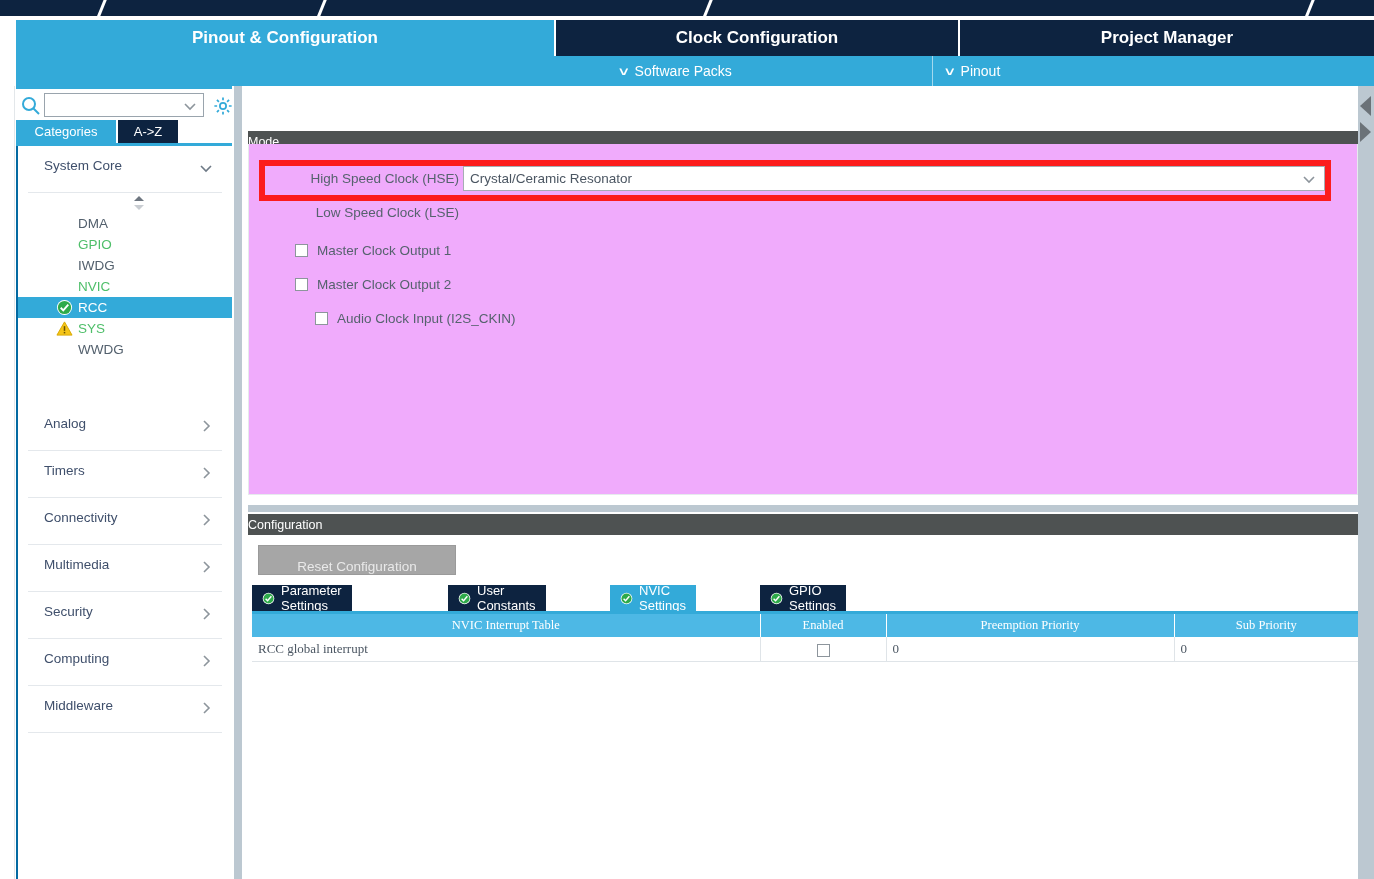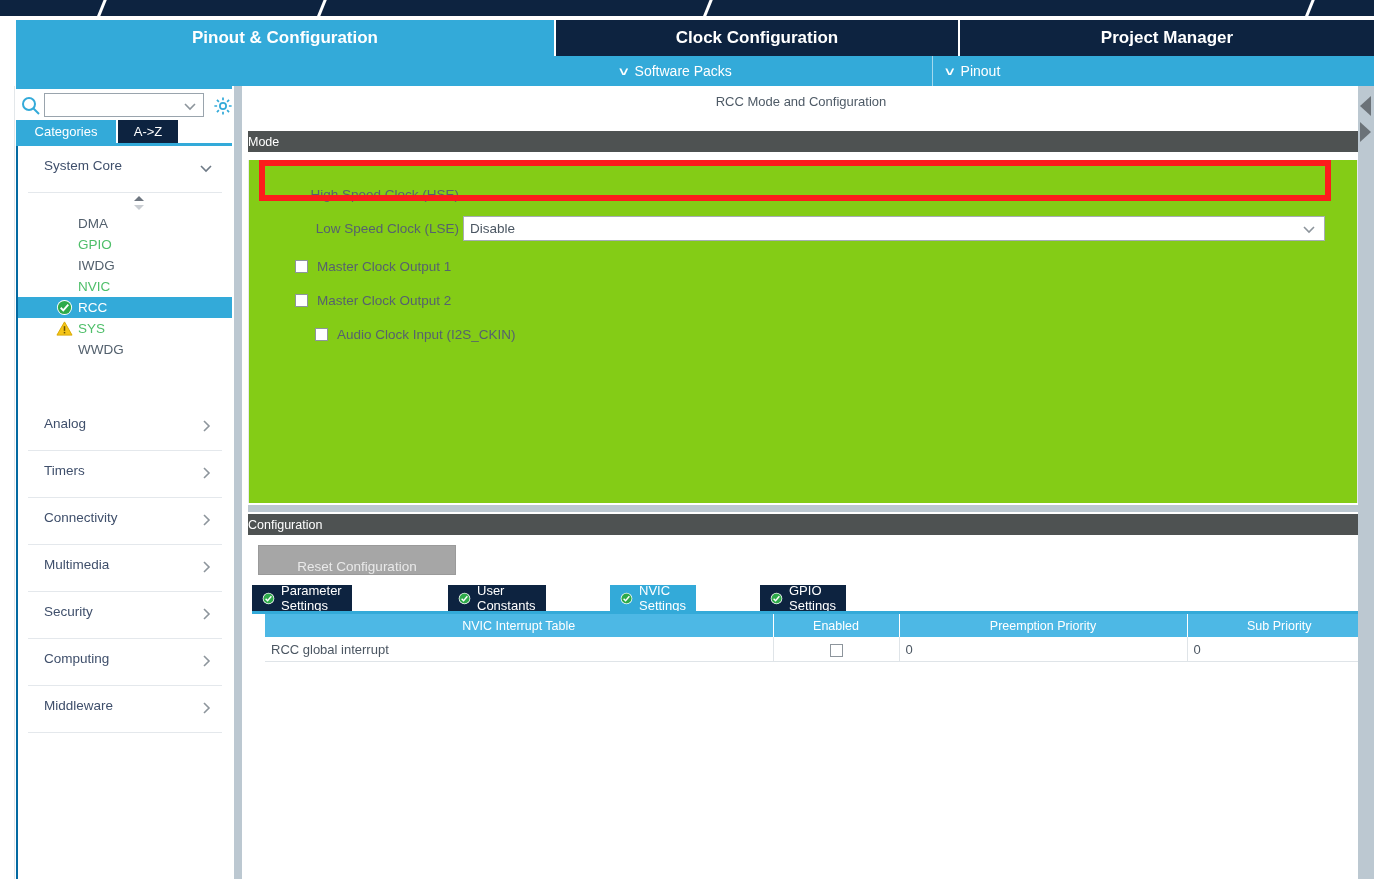--- a/index.html
+++ b/index.html
@@ -77,21 +77,21 @@
   .vsplit{position:absolute;left:232px;top:86px;width:12px;height:793px;background:#bcc8d1;border-left:2px solid #ffffff;border-right:2px solid #ffffff;box-sizing:border-box;}
 
   
   .rightpanel{position:absolute;left:244px;top:86px;width:1114px;height:793px;background:#ffffff;}
   .rp-title{position:absolute;left:0;top:0;width:1114px;height:30px;display:flex;align-items:center;justify-content:center;font-size:13px;color:#4e5a66;background:#ffffff;}
 
   .bandhdr{position:absolute;left:4px;width:1110px;height:21px;background:#4e5252;color:#ffffff;font-size:12.5px;display:flex;align-items:center;justify-content:flex-start;}
   .band-mode{top:45px;}
   .band-cfg{top:428px;}
 
-  .modebody{position:absolute;left:4px;top:74px;width:1110px;height:351px;background:#84cc16;border:1px solid #e6eaed;border-top:0;box-sizing:border-box;}
+  .modebody{position:absolute;left:4px;top:58px;width:1110px;height:351px;background:#f0abfc;border:1px solid #e6eaed;border-top:0;box-sizing:border-box;}
 
   .formrow{position:absolute;left:0;height:25px;}
   .formlbl{position:absolute;right:0;top:0;height:25px;line-height:25px;font-size:13.5px;color:#56626e;text-align:right;}
   .selbox{position:absolute;height:25px;border:1px solid #a6adb4;background:#ffffff;box-sizing:border-box;}
   .selbox .val{position:absolute;left:6px;top:0;height:23px;line-height:23px;font-size:13.5px;color:#4b5662;}
   .selbox .chev{position:absolute;right:7px;top:4px;width:16px;height:16px;}
 
   .cbrow{position:absolute;left:46px;height:21px;display:flex;align-items:center;text-align:right;}
   .cbbox{width:13px;height:13px;border:1px solid #8d959c;background:#ffffff;box-sizing:border-box;margin-right:9px;}
   .cblbl{font-size:13.5px;color:#56626e;}
@@ -109,21 +109,21 @@
 
   .cfgtabs{position:absolute;left:4px;top:50px;height:26px;}
   .ctab{
     position:absolute;top:0;height:26px;background:#0d2340;color:#ffffff;
     font-size:13px;display:flex;align-items:center;box-sizing:border-box;padding:0 10px;
   }
   .ctab.active{background:#33aad9;}
   .ctab .dot{width:13px;height:13px;margin-right:6px;flex:0 0 auto;}
   .ctab-underline{position:absolute;left:4px;top:76px;width:1106px;height:3px;background:#33aad9;}
 
-  table.nvic{position:absolute;left:17px;top:79px;width:1106px;border-collapse:collapse;table-layout:fixed;}
+  table.nvic{position:absolute;left:4px;top:79px;width:1106px;border-collapse:collapse;table-layout:fixed;font-family:Liberation Serif, serif;}
   table.nvic th{
     background:#4db8e5;color:#ffffff;font-weight:normal;font-size:12.5px;height:21px;
     border-right:1px solid #ffffff;text-align:center;
   }
   table.nvic th:last-child{border-right:0;}
   table.nvic td{
     height:24px;font-size:13px;color:#4b5662;border-right:1px solid #dfe4e8;
     border-bottom:1px solid #dfe4e8;background:#ffffff;padding:0 6px;
   }
   table.nvic td:last-child{border-right:0;}
@@ -348,42 +348,41 @@
         </span>
         <span class="grp-rule"></span>
       </div>
     </div>
   </div>
 
   <div class="vsplit"></div>
 
   <div class="rightpanel">
 
-    <div class="rp-title">RCC Mode and Configuration</div>
 
     <div class="bandhdr band-mode">
       <span>Mode</span>
     </div>
 
     <div class="modebody">
 
       <div class="formrow" style="top:22px;left:0;width:1080px;">
         <span class="formlbl" style="right:870px;width:200px;">High Speed Clock (HSE)</span>
-      </div>
-
-      <div class="formrow" style="top:56px;left:0;width:1080px;">
-        <span class="formlbl" style="right:870px;width:200px;">Low Speed Clock (LSE)</span>
         <div class="selbox" style="left:214px;width:862px;">
-          <span class="val">Disable</span>
+          <span class="val">Crystal/Ceramic Resonator</span>
           <span class="chev">
             <svg width="16" height="16" viewBox="0 0 16 16">
                 <polyline points="3,6 8,11 13,6" fill="none" stroke="#8d959c" stroke-width="1.6"></polyline>
               </svg>
           </span>
         </div>
+      </div>
+
+      <div class="formrow" style="top:56px;left:0;width:1080px;">
+        <span class="formlbl" style="right:870px;width:200px;">Low Speed Clock (LSE)</span>
       </div>
 
       <div class="cbrow" style="top:96px;">
         <span class="cbbox"></span>
         <span class="cblbl">Master Clock Output 1</span>
       </div>
       <div class="cbrow" style="top:130px;">
         <span class="cbbox"></span>
         <span class="cblbl">Master Clock Output 2</span>
       </div>

